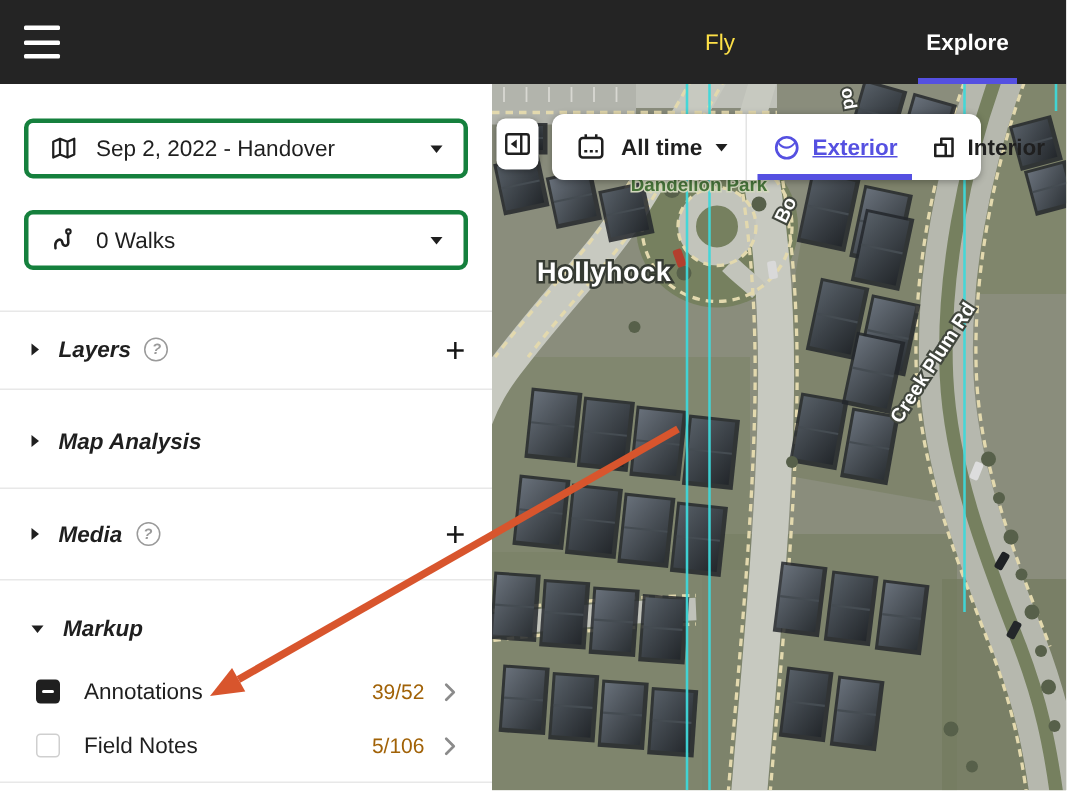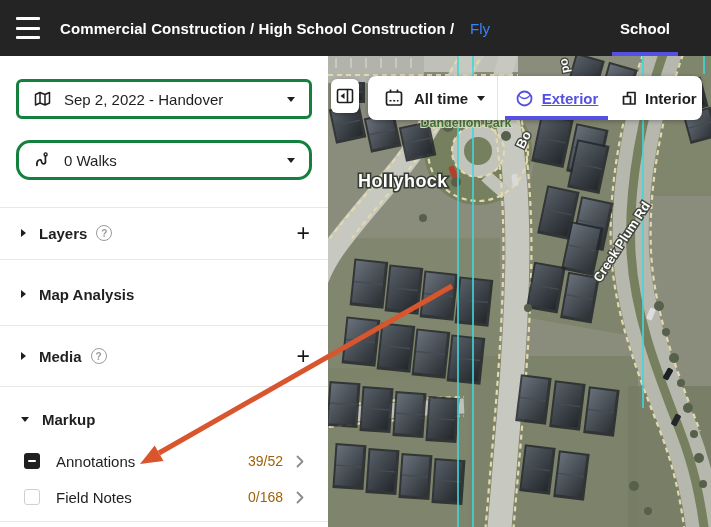--- a/index.html
+++ b/index.html
@@ -5,52 +5,52 @@
   * { margin:0; padding:0; box-sizing:border-box; }
   html,body { background:#fff; }
   body { font-family:"Liberation Sans", sans-serif; }
   .screen { position:relative; width:711px; height:527px; overflow:hidden; background:#fff; }
 
   
   .topbar { position:absolute; top:0; left:0; width:711px; height:56px; background:#242424; z-index:30; }
   .hamburger { position:absolute; left:16px; top:17px; width:24px; height:22px; display:flex; flex-direction:column; justify-content:space-between; cursor:pointer; }
   .hamburger span { display:block; height:3px; background:#fff; border-radius:1px; }
   .breadcrumb { position:absolute; left:60px; top:0; height:56px; display:flex; align-items:center; color:#fff; font-size:15px; font-weight:600; letter-spacing:.1px; }
-  .top-tab { position:absolute; top:0; height:56px; display:flex; align-items:center; justify-content:center; font-size:15px; color:#3b82f6; cursor:pointer; }
+  .top-tab { position:absolute; top:0; height:56px; display:flex; align-items:center; justify-content:center; font-size:15px; color:#fde047; cursor:pointer; }
   .tab-fly { left:458px; width:44px; }
   .tab-upload { left:526px; width:64px; }
   .tab-explore { left:612px; width:66px; color:#fff; font-weight:600; }
   .tab-underline { position:absolute; left:612px; bottom:0; width:66px; height:4px; background:#5550e1; }
 
   
   .sidebar { position:absolute; left:0; top:56px; width:328px; height:471px; background:#fff; z-index:10; }
   .dd { position:absolute; left:16px; width:296px; height:40px; border:3px solid #15803d; border-radius:6px; display:flex; align-items:center; padding:0 14px; cursor:pointer; background:#fff; }
-  .dd-map { top:23px; } .dd-walks { top:84px;border-radius:14px; }
+  .dd-map { top:23px; } .dd-walks { top:84px; }
   .dd-label { flex:1; margin-left:12px; font-size:15px; color:#1f1f1f; }
   .caret-down { width:0; height:0; border-left:4.5px solid transparent; border-right:4.5px solid transparent; border-top:5.5px solid #1f1f1f; }
   .divider { position:absolute; left:0; width:328px; height:1px; background:#e8e8e8; }
-  .sec-row { position:absolute; left:0; width:328px; height:34px; display:flex; align-items:center; padding-left:21px; cursor:pointer; }
+  .sec-row { position:absolute; left:0; width:328px; height:34px; display:flex; align-items:center; padding-left:21px; cursor:pointer;font-style:italic; }
   .tri-right { width:0; height:0; border-top:4.5px solid transparent; border-bottom:4.5px solid transparent; border-left:5.5px solid #1f1f1f; }
   .tri-down { width:0; height:0; border-left:4.5px solid transparent; border-right:4.5px solid transparent; border-top:5.5px solid #1f1f1f; }
   .sec-title { margin-left:13px; font-size:15px; font-weight:700; color:#1f1f1f; }
   .help { margin-left:9px; width:16px; height:16px; border:1.3px solid #9a9a9a; border-radius:50%; color:#9a9a9a; font-size:10px; display:flex; align-items:center; justify-content:center; font-weight:700; }
   .plus { position:absolute; right:18px; top:50%; transform:translateY(-50%); font-size:23px; font-weight:300; color:#161616; line-height:20px; cursor:pointer; }
   .item-row { position:absolute; left:0; width:328px; height:34px; display:flex; align-items:center; padding:0 24px; cursor:pointer; }
   .checkbox { width:16px; height:16px; border-radius:3px; flex:none; }
   .checkbox.unchecked { border:1.5px solid #cfcfcf; background:#fff; }
   .checkbox.indeterminate { background:#1f1f1f; position:relative; }
   .checkbox.indeterminate::after { content:""; position:absolute; left:4px; top:7px; width:8px; height:2px; background:#fff; border-radius:1px; }
   .item-label { flex:1; margin-left:16px; font-size:15px; color:#1f1f1f; }
   .item-count { font-size:14px; color:#a16207; margin-right:13px; }
 
   
   .map { position:absolute; left:328px; top:56px; width:383px; height:471px; overflow:hidden; background:#8a8d7c; z-index:5; }
   .map svg.basemap { position:absolute; left:0; top:0; }
   .panel-toggle { position:absolute; left:3px; top:23px; width:28px; height:34px; background:#fff; border-radius:6px; box-shadow:0 1px 4px rgba(0,0,0,.35); display:flex; align-items:center; justify-content:center; cursor:pointer; z-index:12; }
-  .map-toolbar { position:absolute; left:40px; top:20px; width:334px; height:44px; background:#fff; border-radius:8px; box-shadow:0 1px 5px rgba(0,0,0,.3); z-index:12; }
+  .map-toolbar { position:absolute; left:40px; top:20px; width:286px; height:44px; background:#fff; border-radius:8px; box-shadow:0 1px 5px rgba(0,0,0,.3); z-index:12; }
   .tb-time { position:absolute; left:16px; top:0; height:44px; display:flex; align-items:center; cursor:pointer; }
   .tb-time-label { margin:0 9px 0 10px; font-size:15px; font-weight:600; color:#1f1f1f; }
   .tb-div { position:absolute; left:129px; top:0; width:1px; height:44px; background:#e4e4e4; }
   .tb-tab { position:absolute; top:0; height:44px; display:flex; align-items:center; justify-content:center; gap:8px; cursor:pointer; font-size:15px; font-weight:600; }
   .tb-ext { left:137px; width:103px; color:#5550e1;text-decoration:underline; }
   .tb-int { left:252px; width:86px; color:#1f1f1f; justify-content:flex-start; gap:7px; }
   .tb-ext-underline { position:absolute; left:137px; bottom:0; width:103px; height:4px; background:#5550e1; }
 
   
   .arrow-overlay { position:absolute; left:0; top:0; z-index:40; pointer-events:none; }
@@ -61,23 +61,22 @@
 <body>
 
 <div class="screen">
 
   <div class="topbar">
     <div class="hamburger">
         <span></span>
         <span></span>
         <span></span>
       </div>
-    <div class="breadcrumb">Commercial Construction / High School Construction /</div>
     <div class="top-tab tab-fly">Fly</div>
-    <div class="top-tab tab-explore">School</div>
+    <div class="top-tab tab-explore">Explore</div>
     <div class="tab-underline"></div>
   </div>
 
   <div class="sidebar">
 
     <div class="dd dd-map">
       <svg width="19" height="19" viewBox="0 0 19 19">
         <path d="M2.5 4.5 L7 2.5 L12 4.5 L16.5 2.5 V13 L12 15 L7 13 L2.5 15 Z M7 2.5 V13 M12 4.5 V15" fill="none" stroke="#1f1f1f" stroke-width="1.5" stroke-linejoin="round"></path>
       </svg>
       <span class="dd-label">Sep 2, 2022 - Handover</span>
@@ -130,21 +129,21 @@
       <span class="item-label">Annotations</span>
       <span class="item-count">39/52</span>
       <svg width="8" height="13" viewBox="0 0 8 13">
         <polyline points="1.5,1.5 6.5,6.5 1.5,11.5" fill="none" stroke="#8b8b8b" stroke-width="1.8" stroke-linecap="round" stroke-linejoin="round"></polyline>
       </svg>
     </div>
 
     <div class="item-row" style="top:424px">
       <span class="checkbox unchecked"></span>
       <span class="item-label">Field Notes</span>
-      <span class="item-count">0/168</span>
+      <span class="item-count">5/106</span>
       <svg width="8" height="13" viewBox="0 0 8 13">
         <polyline points="1.5,1.5 6.5,6.5 1.5,11.5" fill="none" stroke="#8b8b8b" stroke-width="1.8" stroke-linecap="round" stroke-linejoin="round"></polyline>
       </svg>
     </div>
 
     <div class="divider" style="top:465px"></div>
   </div>
 
   <div class="map">
     <svg class="basemap" width="383" height="471" viewBox="0 0 383 471">

